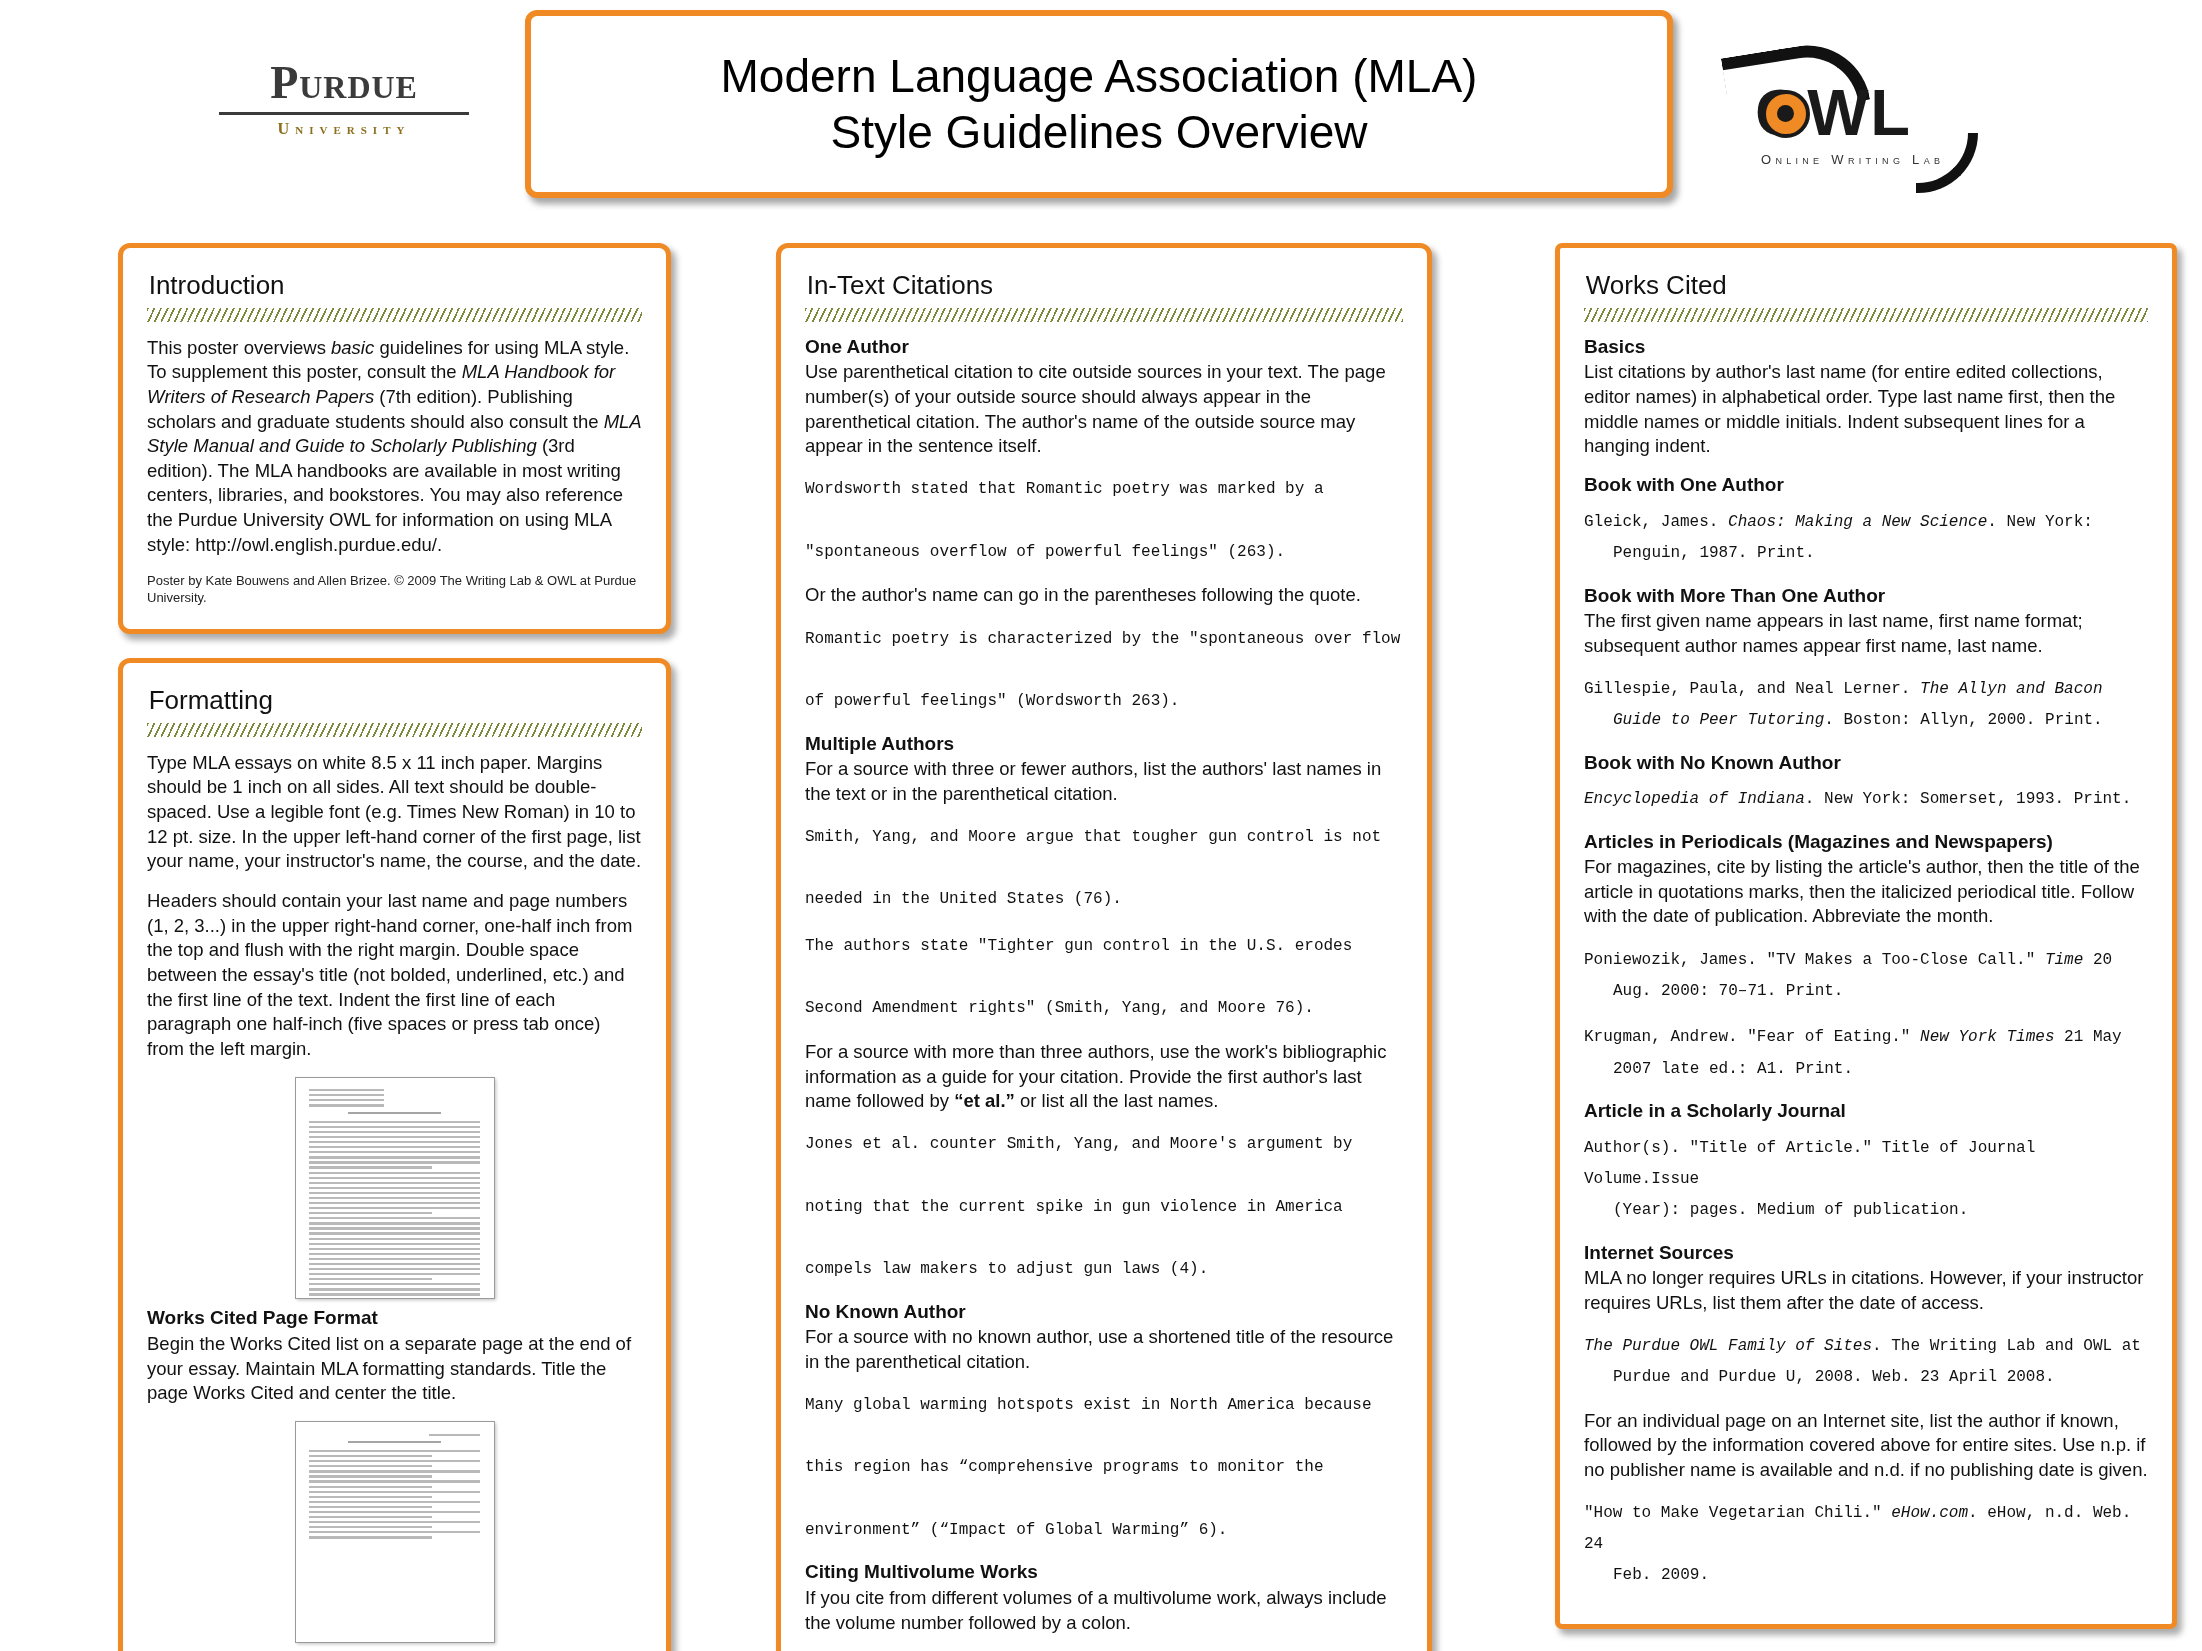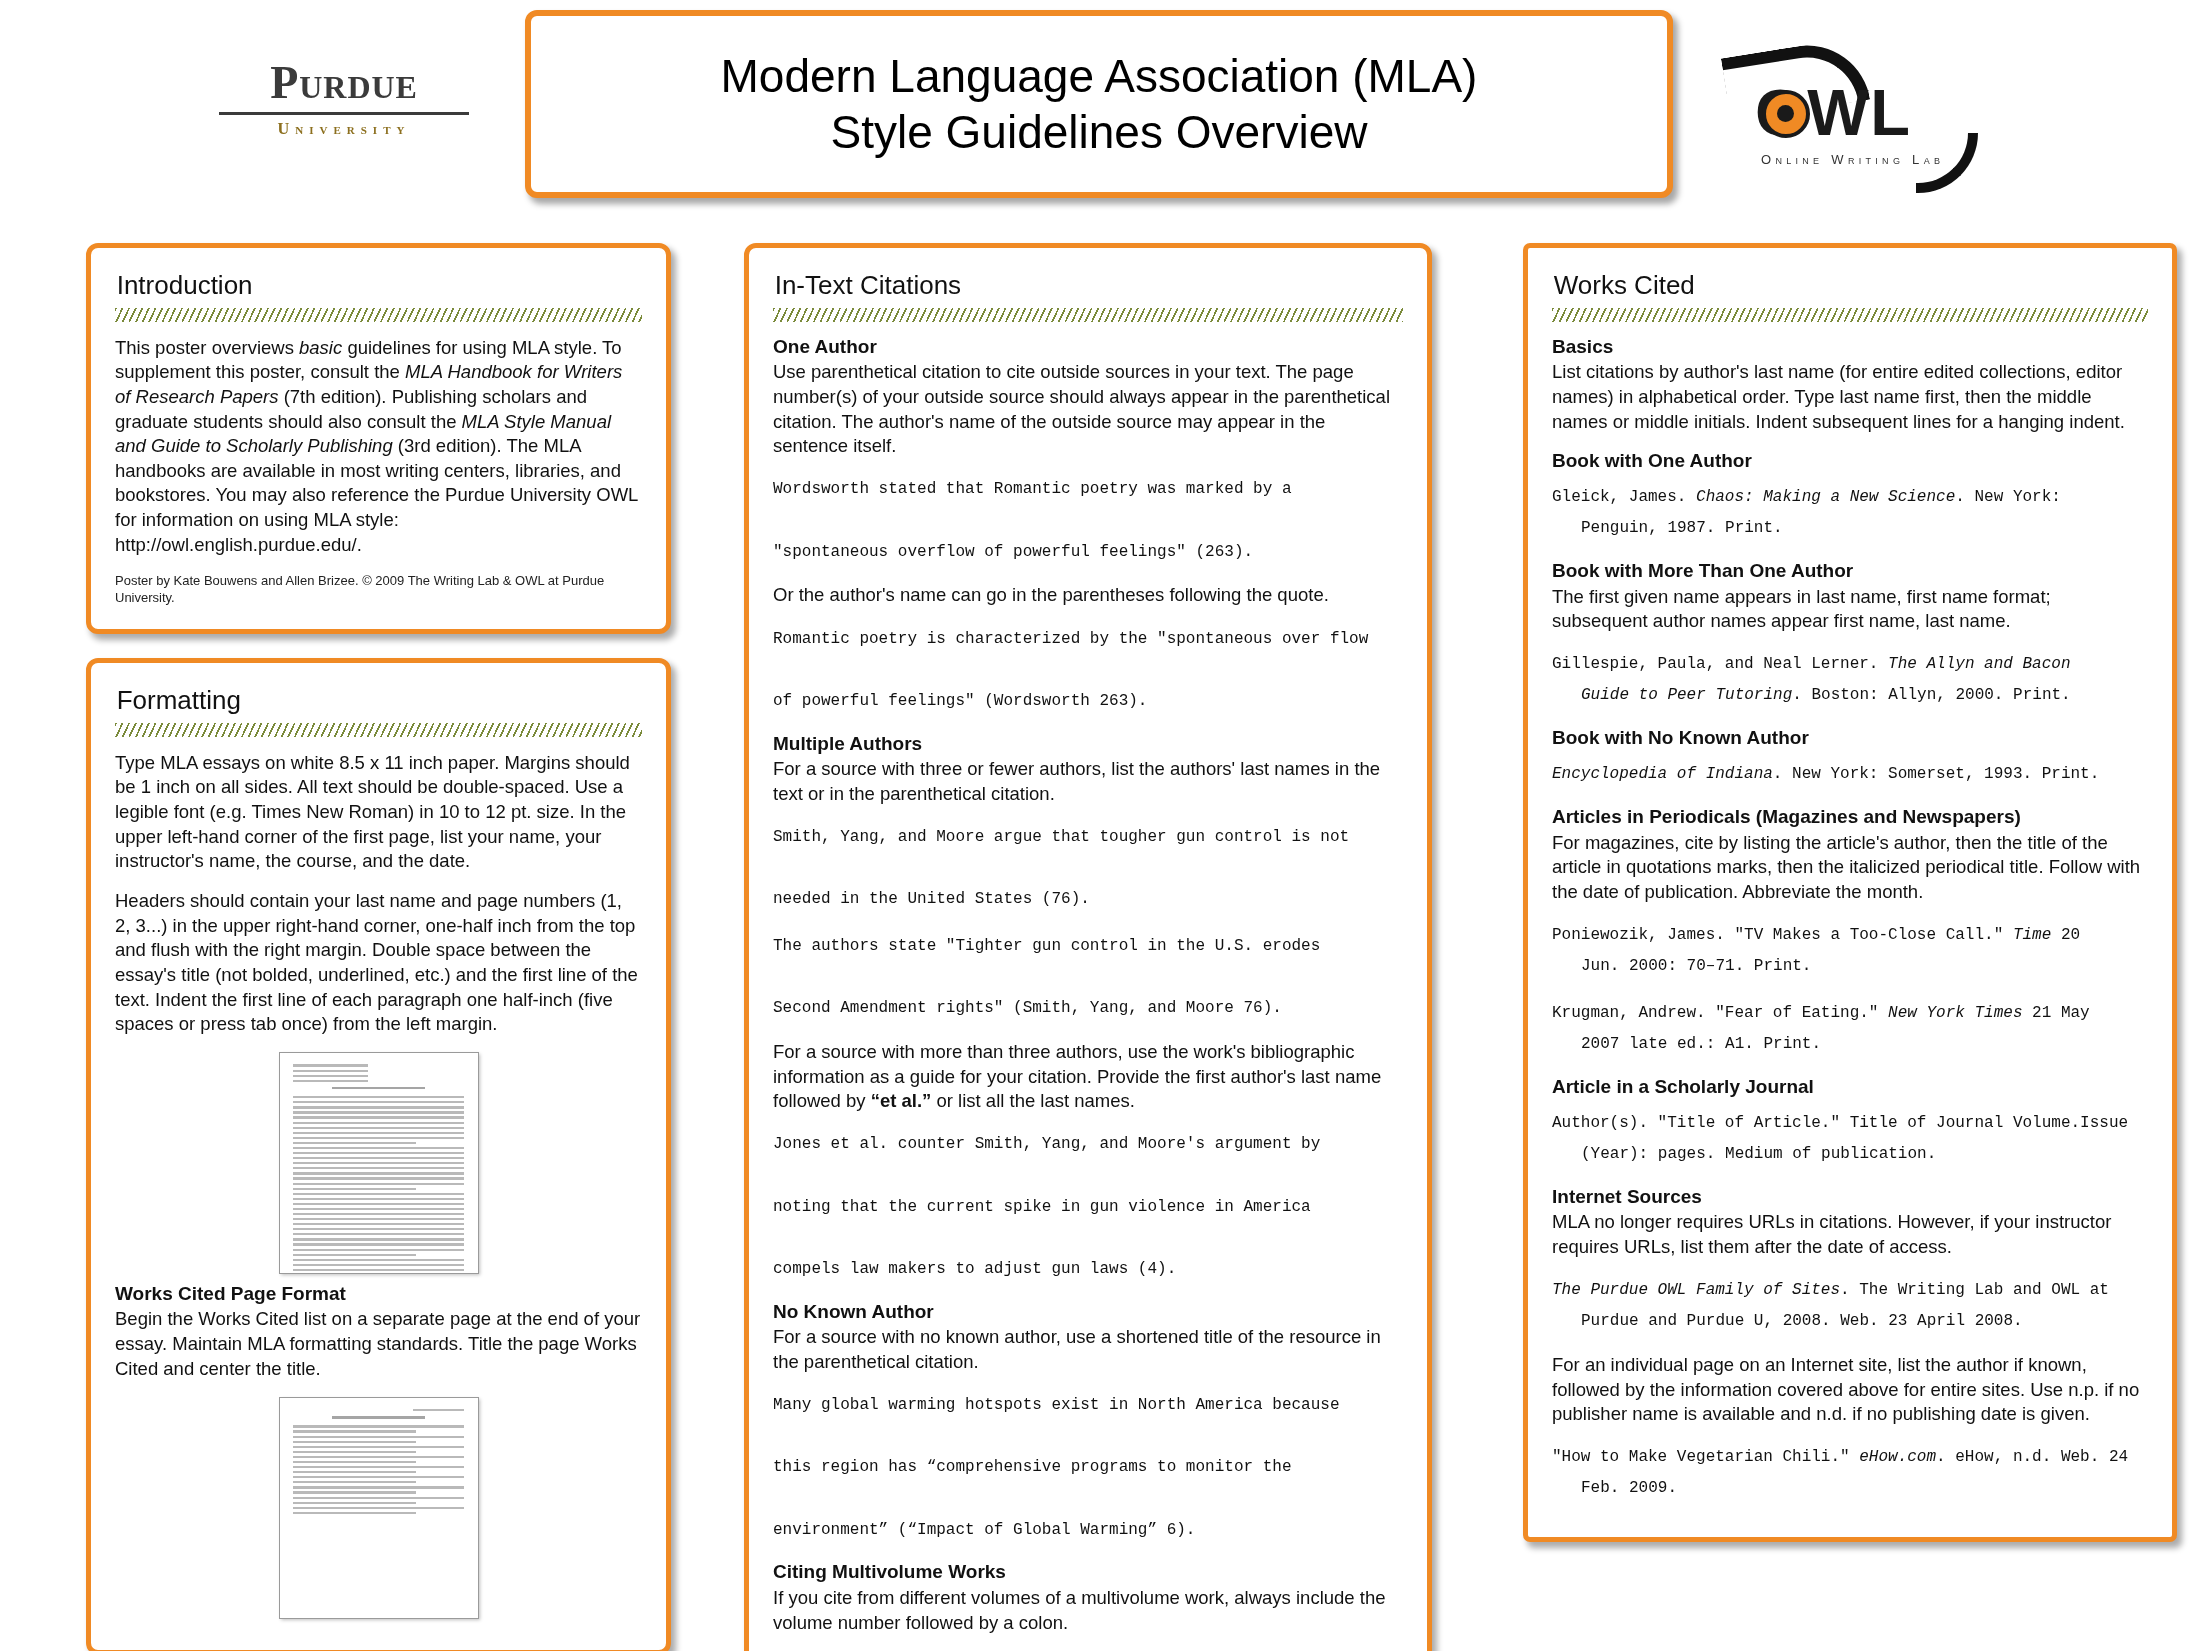--- a/index.html
+++ b/index.html
@@ -155,20 +155,21 @@
   .col3 { left: 1523px; width: 654px; }
 
   .card {
     border: 5.2px solid #F08A24;
     border-radius: 12px;
     background: #ffffff;
     box-shadow: 4.3px 5.2px 6px rgba(0,0,0,0.33);
     padding: 19px 24px 22.4px 24px;
     box-sizing: border-box;
     margin-bottom: 24px;
+    margin-left: 32px;
   }
   .card-title {
     font-size: 26px;
     color: #111;
     margin: 3.4px 0 6.9px 1.7px;
     font-weight: normal;
   }
   .hatch {
     height: 13.8px;
     margin-bottom: 13.8px;
@@ -410,21 +411,21 @@
 
       <div class="sub">Book with More Than One Author</div>
       <p>The first given name appears in last name, first name format; subsequent author names appear first name, last name.</p>
       <div class="mono"><span>Gillespie, Paula, and Neal Lerner. </span><i>The Allyn and Bacon</i><br><span class="ind"></span><i>Guide to Peer Tutoring</i><span>. Boston: Allyn, 2000. Print.</span></div>
 
       <div class="sub">Book with No Known Author</div>
       <div class="mono"><i>Encyclopedia of Indiana</i><span>. New York: Somerset, 1993. Print.</span></div>
 
       <div class="sub">Articles in Periodicals (Magazines and Newspapers)</div>
       <p>For magazines, cite by listing the article's author, then the title of the article in quotations marks, then the italicized periodical title. Follow with the date of publication. Abbreviate the month.</p>
-      <div class="mono"><span>Poniewozik, James. "TV Makes a Too-Close Call." </span><i>Time</i><span> 20</span><br><span class="ind"></span><span>Jun. 2000: 70–71. Print.</span></div>
+      <div class="mono"><span>Poniewozik, James. "TV Makes a Too-Close Call." </span><i>Time</i><span> 20</span><br><span class="ind"></span><span>Aug. 2000: 70–71. Print.</span></div>
 
       <div class="mono"><span>Krugman, Andrew. "Fear of Eating." </span><i>New York Times</i><span> 21 May</span><br><span class="ind"></span><span>2007 late ed.: A1. Print.</span></div>
 
       <div class="sub">Article in a Scholarly Journal</div>
       <div class="mono"><span>Author(s). "Title of Article." Title of Journal Volume.Issue</span><br><span class="ind"></span><span>(Year): pages. Medium of publication.</span></div>
 
       <div class="sub">Internet Sources</div>
       <p>MLA no longer requires URLs in citations. However, if your instructor requires URLs, list them after the date of access.</p>
       <div class="mono"><i>The Purdue OWL Family of Sites</i><span>. The Writing Lab and OWL at</span><br><span class="ind"></span><span>Purdue and Purdue U, 2008. Web. 23 April 2008.</span></div>
 

